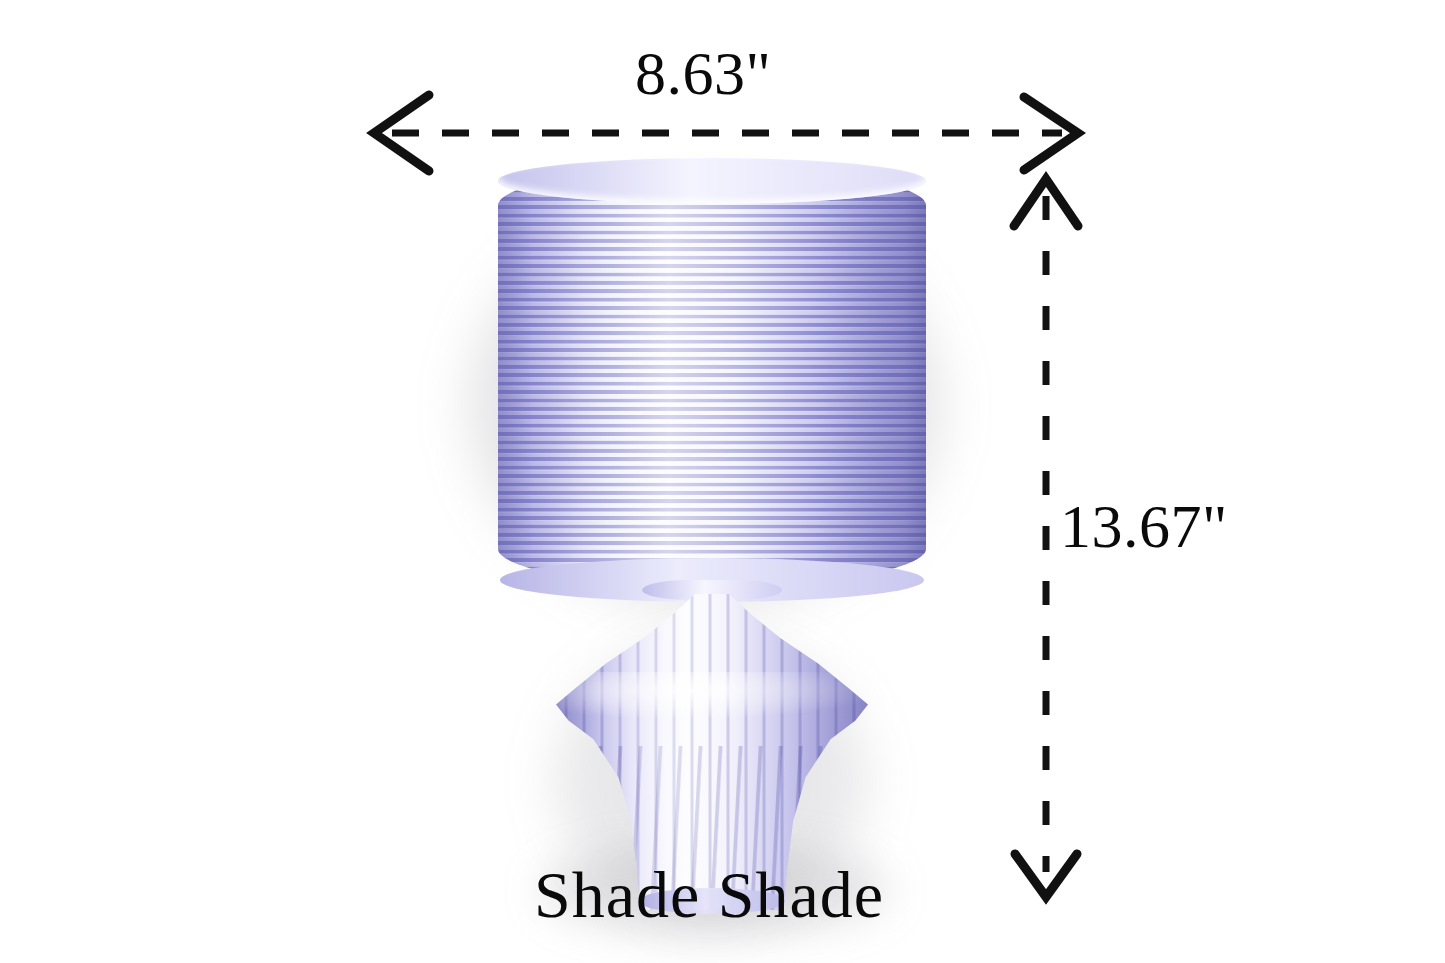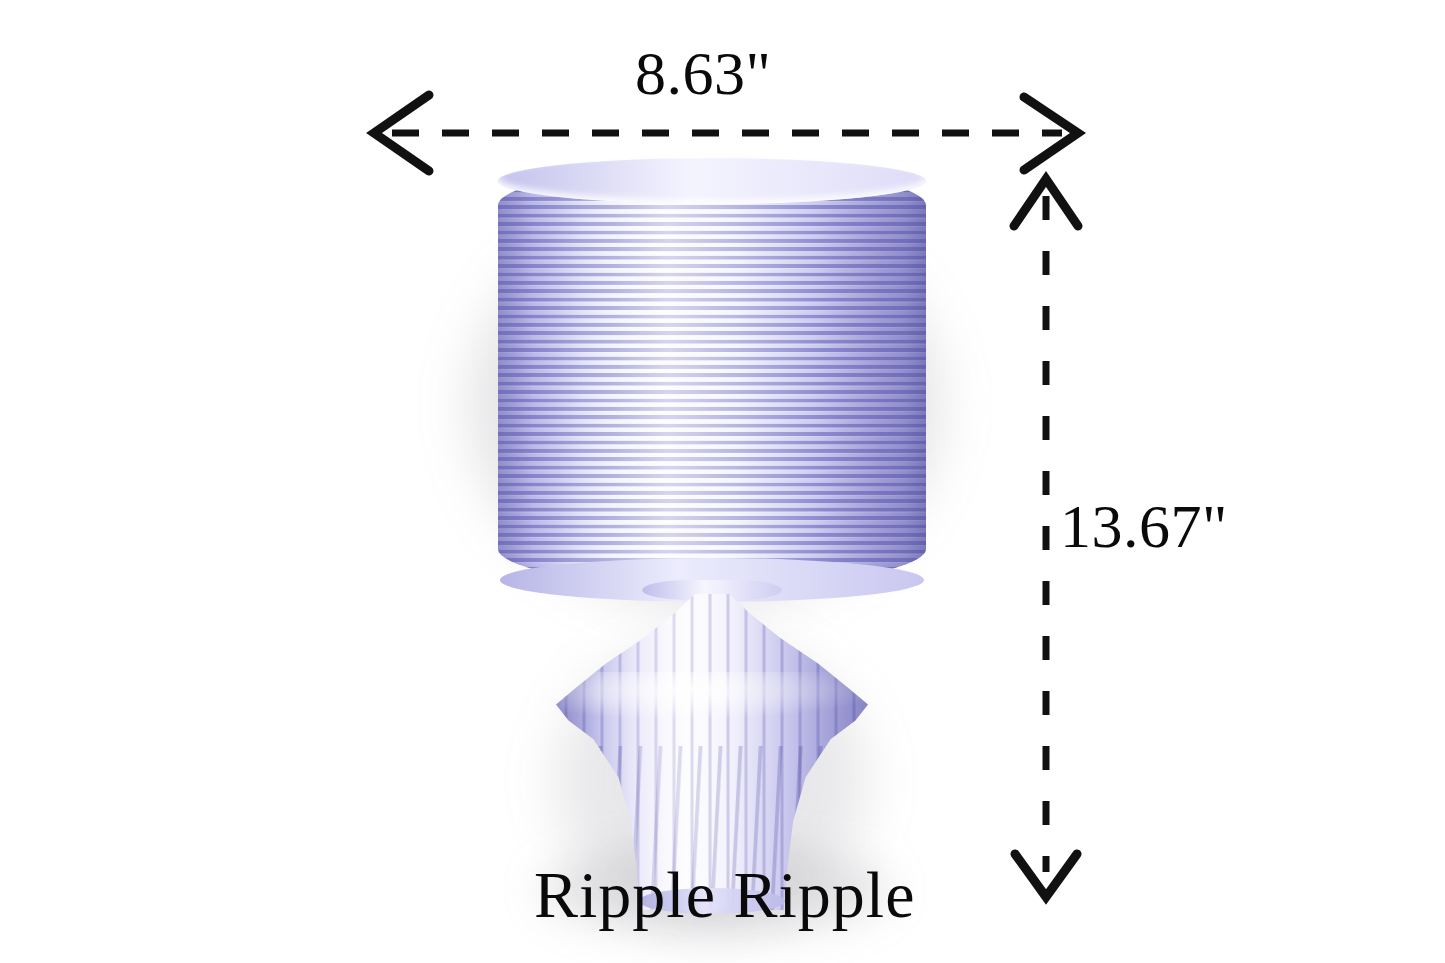--- a/index.html
+++ b/index.html
@@ -355,15 +355,15 @@
       <line x1="1046" y1="196" x2="1046" y2="872" stroke="#111111" stroke-width="7" stroke-dasharray="24 31" stroke-linecap="butt"></line>
       <polyline points="1014,226 1046,179 1078,226" fill="none" stroke="#111111" stroke-width="9" stroke-linecap="round" stroke-linejoin="miter"></polyline>
       <polyline points="1015,854 1046,897 1077,854" fill="none" stroke="#111111" stroke-width="9" stroke-linecap="round" stroke-linejoin="miter"></polyline>
     </g>
   </svg>
 
   <div class="dim-label" id="width-label">8.63"</div>
 
   <div class="dim-label" id="height-label">13.67"</div>
 
-  <div class="dim-label" id="caption-label">Ripple Ripple</div>
+  <div class="dim-label" id="caption-label">Shade Shade</div>
 
 </div>
 
 </body></html>

